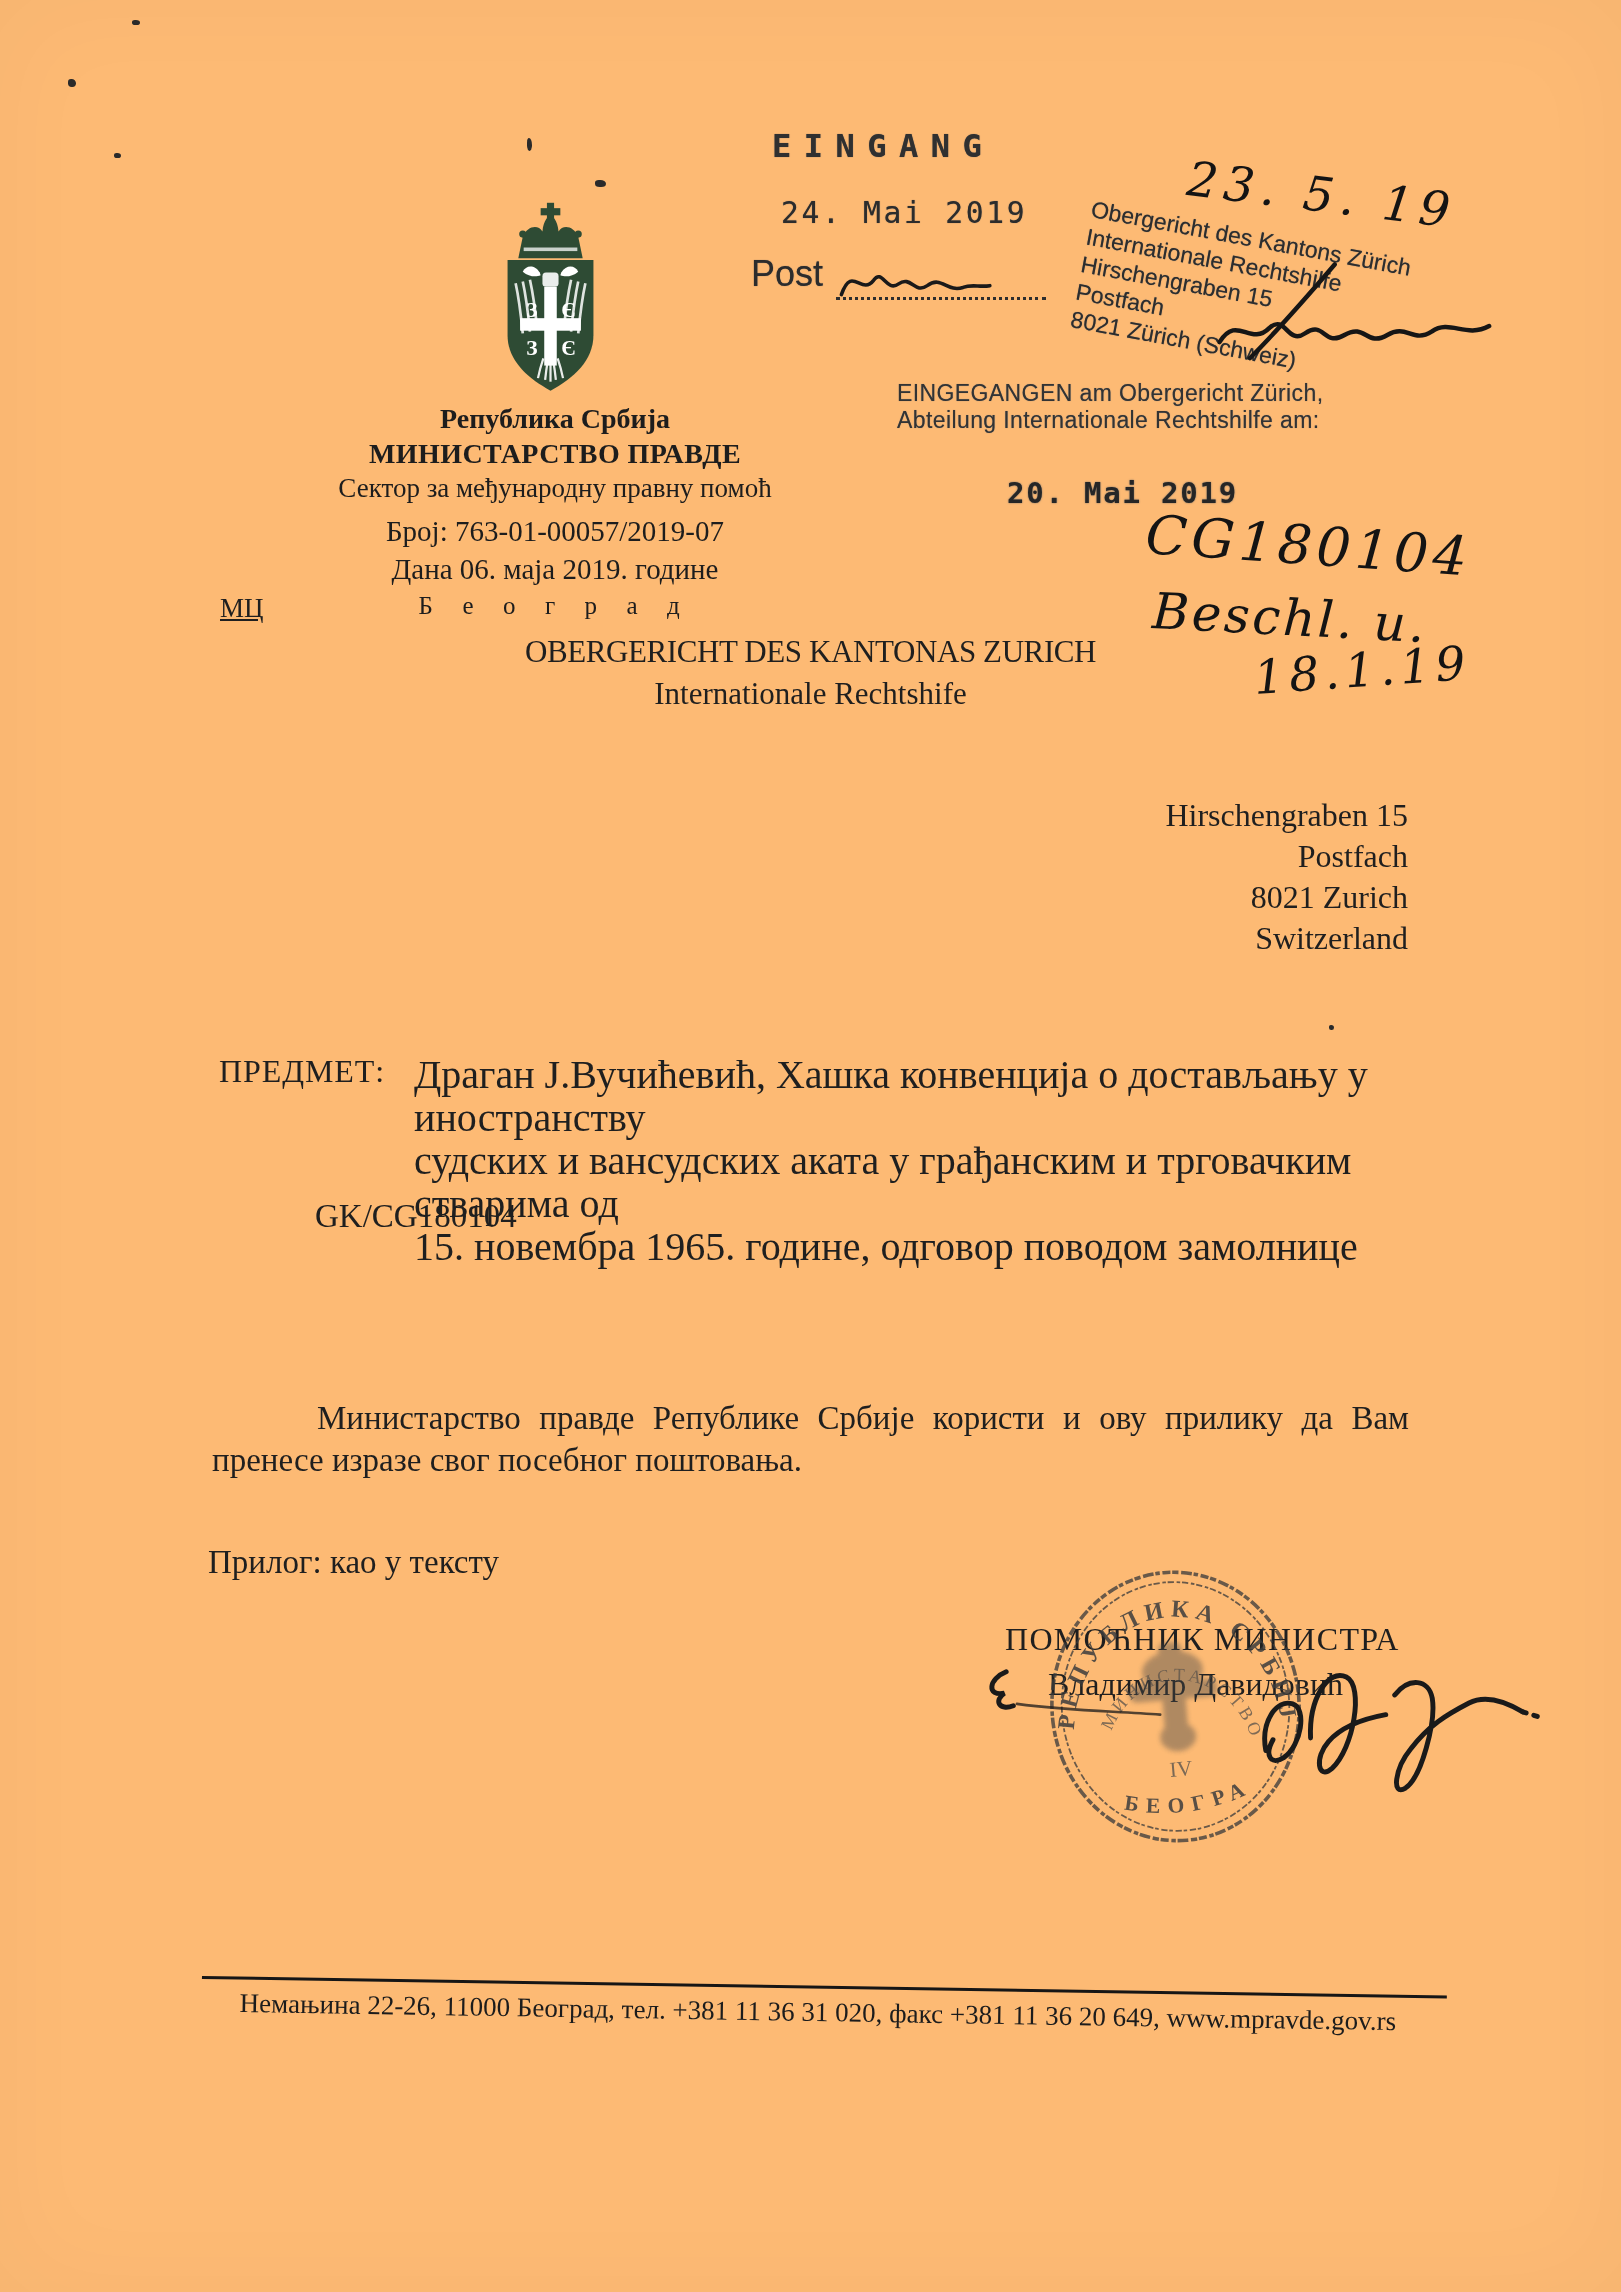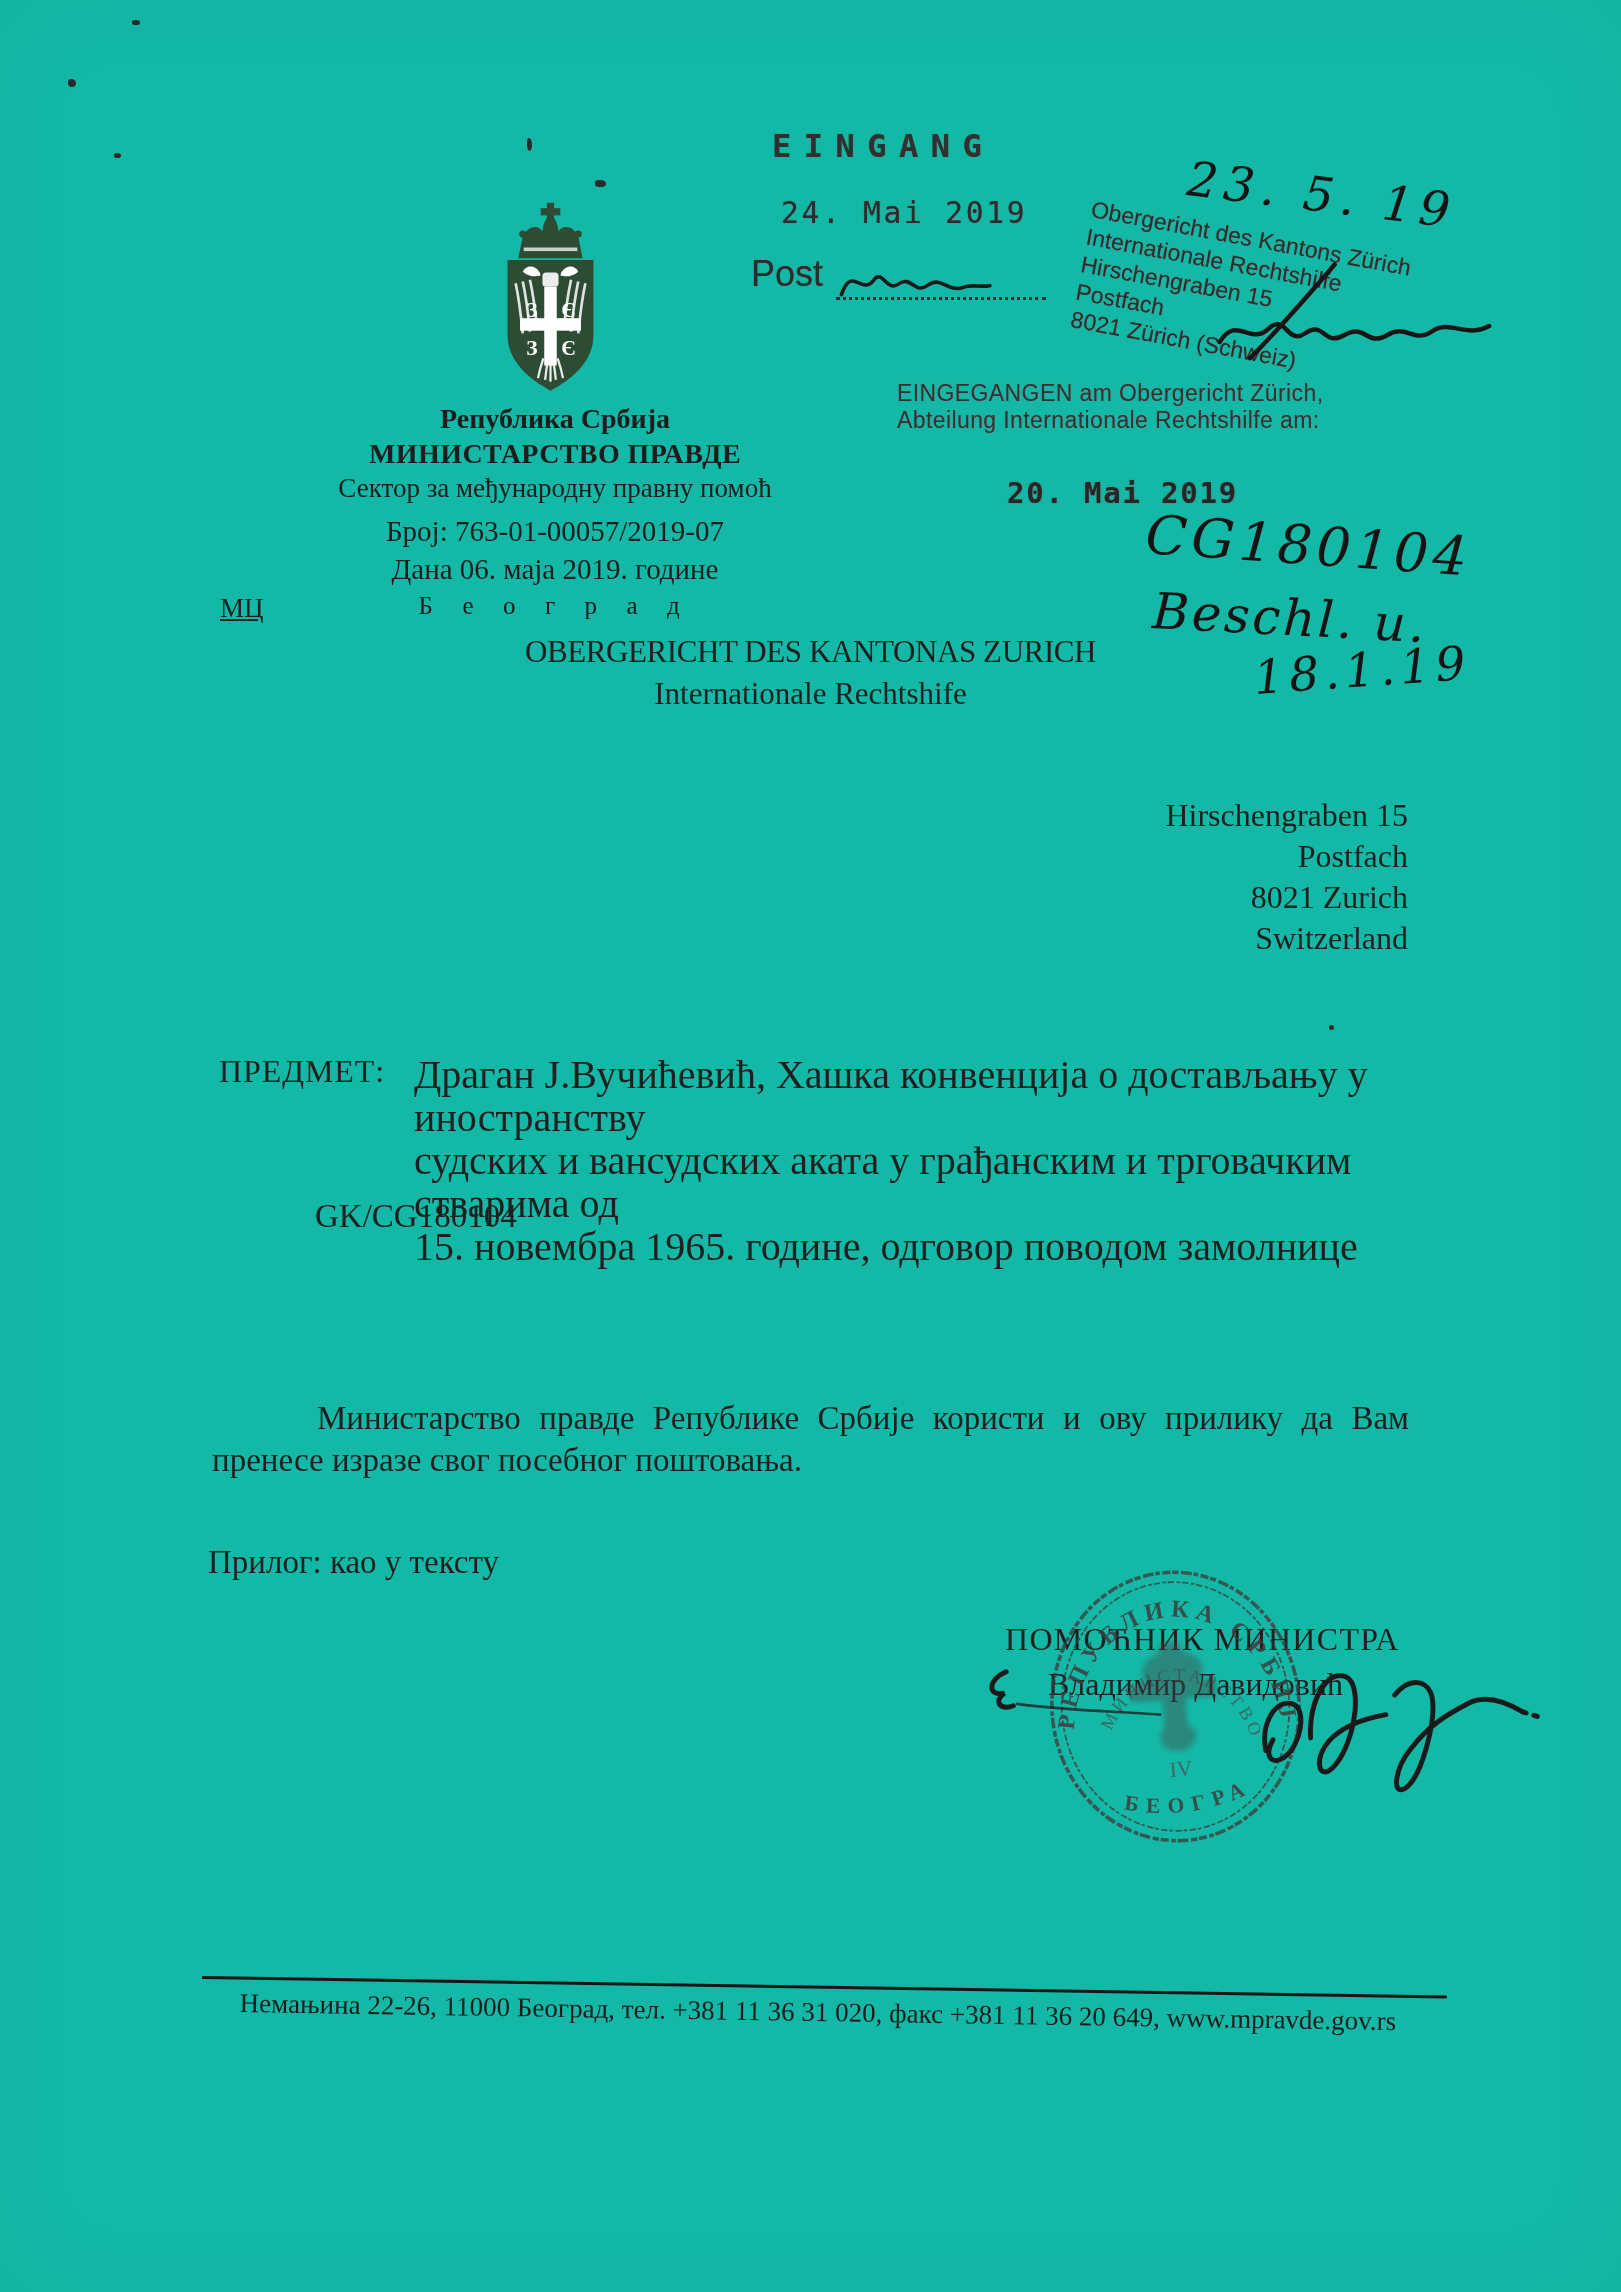--- a/index.html
+++ b/index.html
@@ -1,17 +1,17 @@
 <!DOCTYPE html>
 <html style="font-size:14.3px"><head>
 <meta charset="utf-8">
 <style>
   html,body{margin:0;padding:0;background:#e8e8e8;}
   .page{
-    position:relative;width:1621px;height:2293px;background:#14b8a6;
+    position:relative;width:1621px;height:2293px;background:#fdba74;
     overflow:hidden;font-family:"Liberation Serif","DejaVu Serif",serif;color:#1f1f1f;
     box-shadow:inset 0 0 107px rgba(0,0,0,0.03);
   }
   .abs{position:absolute;}
   .sans{font-family:"Liberation Sans","DejaVu Sans",sans-serif;}
   .mono{font-family:"DejaVu Sans Mono","Liberation Mono",monospace;}
   .hand{font-family:"DejaVu Serif",serif;font-style:italic;color:#141414;}
   .speck{position:absolute;background:#2a2a2a;border-radius:40% 60% 50% 50%;}
 
   

